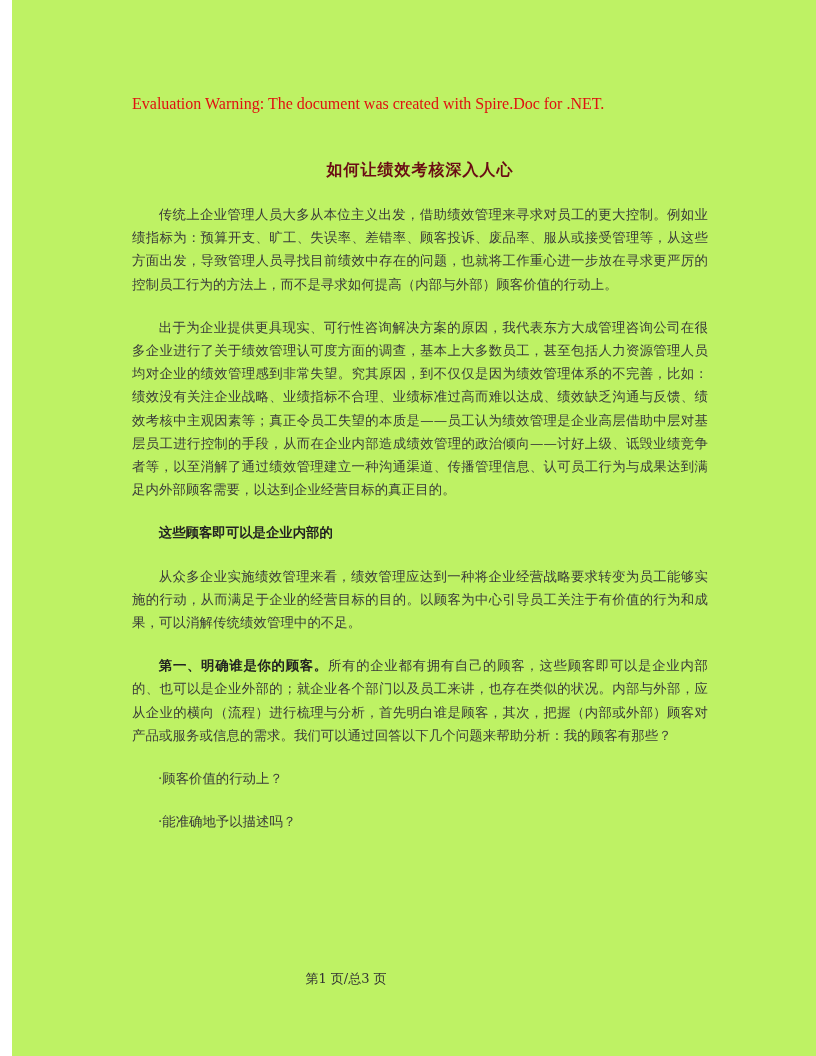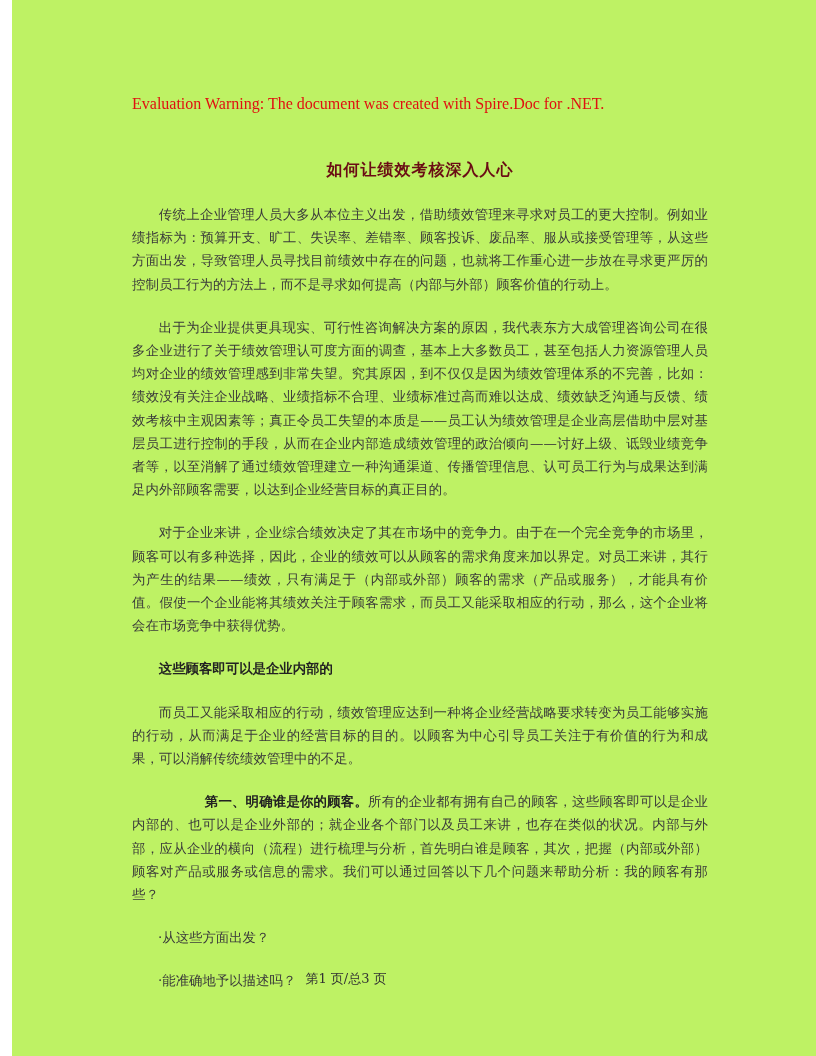--- a/index.html
+++ b/index.html
@@ -8,37 +8,36 @@
     .page { position: absolute; left: 12px; top: 0; width: 816px; height: 1056px; background: #bef264; }
     .warning { position: absolute; left: 120px; top: 95px; font-family: "Liberation Serif", serif;
       font-size: 16px; color: #e01010; white-space: nowrap; }
     .title { position: absolute; left: 0; width: 816px; top: 160px; text-align: center;
       font-size: 16px; font-weight: bold; color: #6a0d14; letter-spacing: 1px; }
     .body { position: absolute; left: 120px; top: 203px; width: 576px; }
     .para { font-size: 13.4px; line-height: 23.2px; text-indent: 2em; margin: 0 0 20px 0;
       text-align: justify; color: #3a3a3a; letter-spacing: 0.1px; }
     .heading { font-size: 13.4px; line-height: 23.2px; font-weight: bold; margin: 0 0 20px 0;
       text-indent: 2em; color: #222; }
-    .lead { font-weight: bold; color: #222; margin-left: 46px; }
+    .lead { font-weight: bold; color: #222; }
     .bullet { font-size: 13.4px; line-height: 23.2px; margin: 0 0 20px 0; padding-left: 26px; color: #3a3a3a; }
     .footer { position: absolute; left: 0; width: 668px; top: 970px; text-align: center;
       font-size: 13px; color: #333; }
   </style>
 </head>
 <body>
 
 <div class="page">
   <div class="warning">Evaluation Warning: The document was created with Spire.Doc for .NET.</div>
   <div class="title">如何让绩效考核深入人心</div>
 
   <div class="body">
     <p class="para">传统上企业管理人员大多从本位主义出发，借助绩效管理来寻求对员工的更大控制。例如业绩指标为：预算开支、旷工、失误率、差错率、顾客投诉、废品率、服从或接受管理等，从这些方面出发，导致管理人员寻找目前绩效中存在的问题，也就将工作重心进一步放在寻求更严厉的控制员工行为的方法上，而不是寻求如何提高（内部与外部）顾客价值的行动上。</p>
     <p class="para">出于为企业提供更具现实、可行性咨询解决方案的原因，我代表东方大成管理咨询公司在很多企业进行了关于绩效管理认可度方面的调查，基本上大多数员工，甚至包括人力资源管理人员均对企业的绩效管理感到非常失望。究其原因，到不仅仅是因为绩效管理体系的不完善，比如：绩效没有关注企业战略、业绩指标不合理、业绩标准过高而难以达成、绩效缺乏沟通与反馈、绩效考核中主观因素等；真正令员工失望的本质是——员工认为绩效管理是企业高层借助中层对基层员工进行控制的手段，从而在企业内部造成绩效管理的政治倾向——讨好上级、诋毁业绩竞争者等，以至消解了通过绩效管理建立一种沟通渠道、传播管理信息、认可员工行为与成果达到满足内外部顾客需要，以达到企业经营目标的真正目的。</p>
-    <p class="para">对于企业来讲，企业综合绩效决定了其在市场中的竞争力。由于在一个完全竞争的市场里，顾客可以有多种选择，因此，企业的绩效可以从顾客的需求角度来加以界定。对员工来讲，其行为产生的结果——绩效，只有满足于（内部或外部）顾客的需求（产品或服务），才能具有价值。假使一个企业能将其绩效关注于顾客需求，而员工又能采取相应的行动，那么，这个企业将会在市场竞争中获得优势。</p>
     <p class="heading">这些顾客即可以是企业内部的</p>
-    <p class="para">而员工又能采取相应的行动，绩效管理应达到一种将企业经营战略要求转变为员工能够实施的行动，从而满足于企业的经营目标的目的。以顾客为中心引导员工关注于有价值的行为和成果，可以消解传统绩效管理中的不足。</p>
+    <p class="para">从众多企业实施绩效管理来看，绩效管理应达到一种将企业经营战略要求转变为员工能够实施的行动，从而满足于企业的经营目标的目的。以顾客为中心引导员工关注于有价值的行为和成果，可以消解传统绩效管理中的不足。</p>
     <p class="para"><span class="lead">第一、明确谁是你的顾客。</span><span>所有的企业都有拥有自己的顾客，这些顾客即可以是企业内部的、也可以是企业外部的；就企业各个部门以及员工来讲，也存在类似的状况。内部与外部，应从企业的横向（流程）进行梳理与分析，首先明白谁是顾客，其次，把握（内部或外部）顾客对产品或服务或信息的需求。我们可以通过回答以下几个问题来帮助分析：我的顾客有那些？</span></p>
-    <p class="bullet">·从这些方面出发？</p>
+    <p class="bullet">·顾客价值的行动上？</p>
     <p class="bullet">·能准确地予以描述吗？</p>
   </div>
 
   <div class="footer">第1 页/总3 页</div>
 </div>
 
 </body></html>

